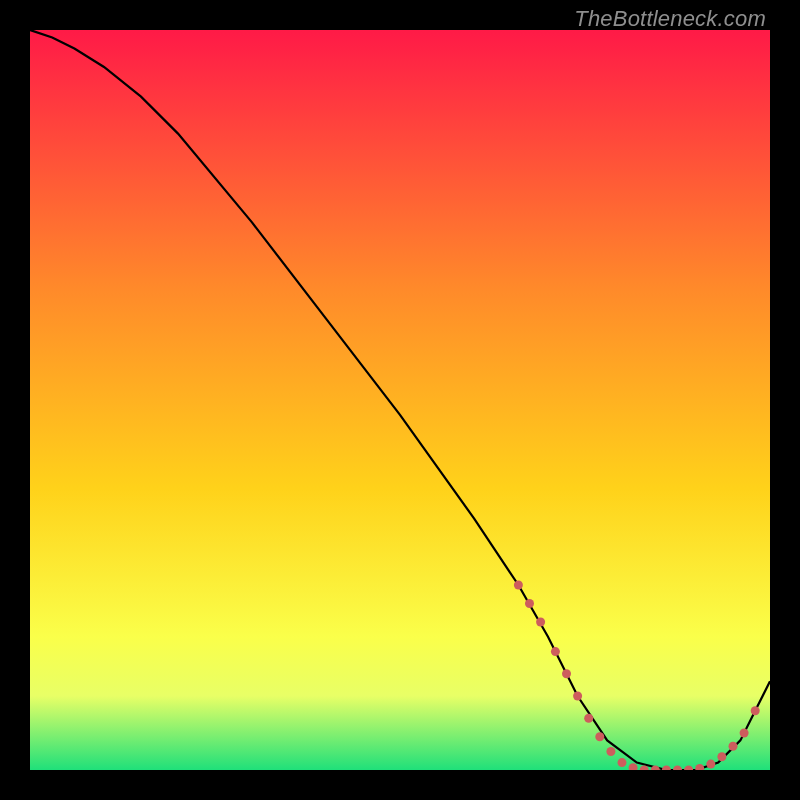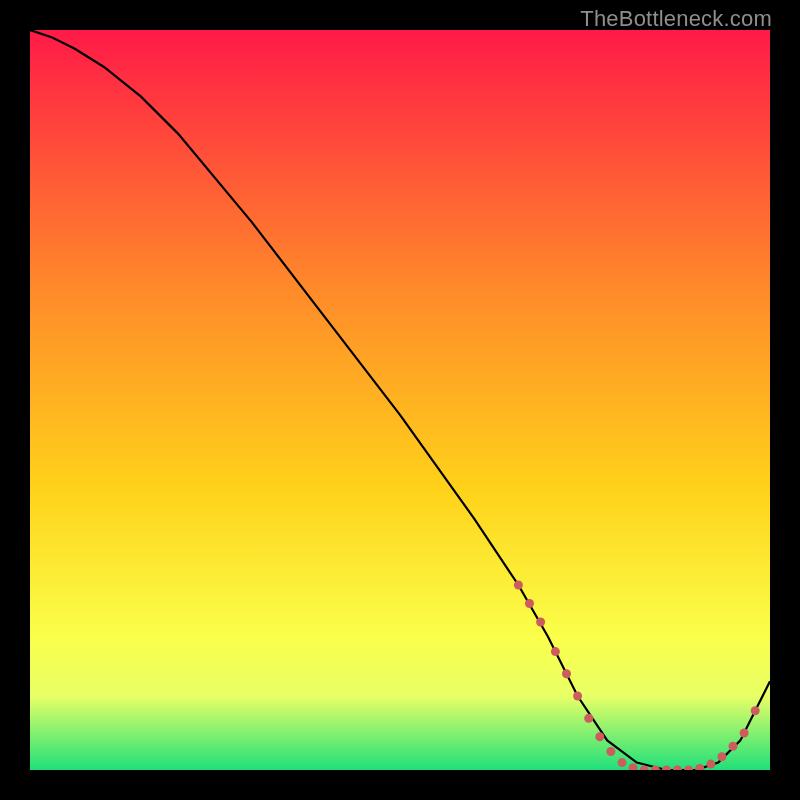--- a/index.html
+++ b/index.html
@@ -21,25 +21,26 @@
   .plot-area {
     position: absolute;
     left: 0;
     top: 0;
     width: 740px;
     height: 740px;
   }
   .watermark {
     position: absolute;
     top: 6px;
-    right: 28px;
+    right: 34px;
     font-family: Arial, Helvetica, sans-serif;
     font-size: 22px;
     color: #8e8e8e;
     letter-spacing: 0.2px;
+    font-style: italic;
   }
   svg { display: block; }
 </style>
 </head>
 <body>
 
 <div class="watermark">TheBottleneck.com</div>
 
 <div class="frame">
   <svg class="plot-area" id="plot" width="740" height="740" viewBox="0 0 740 740">

